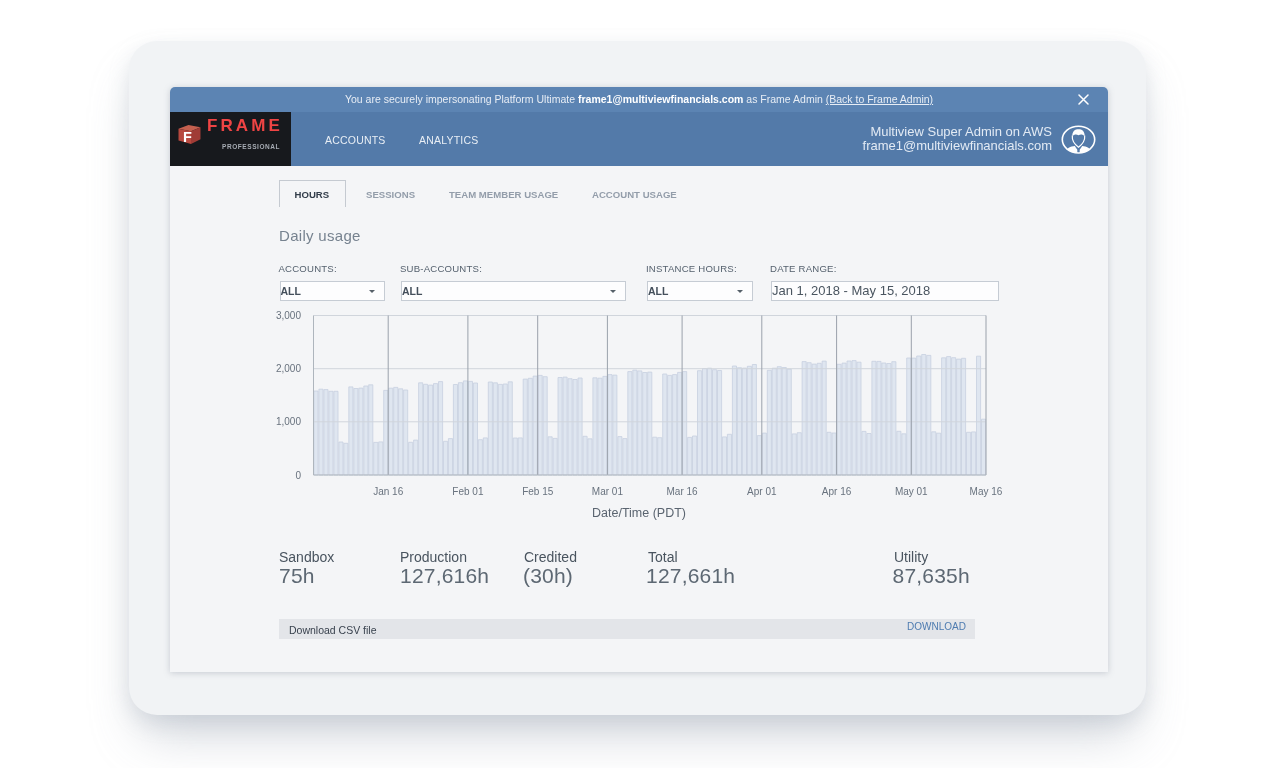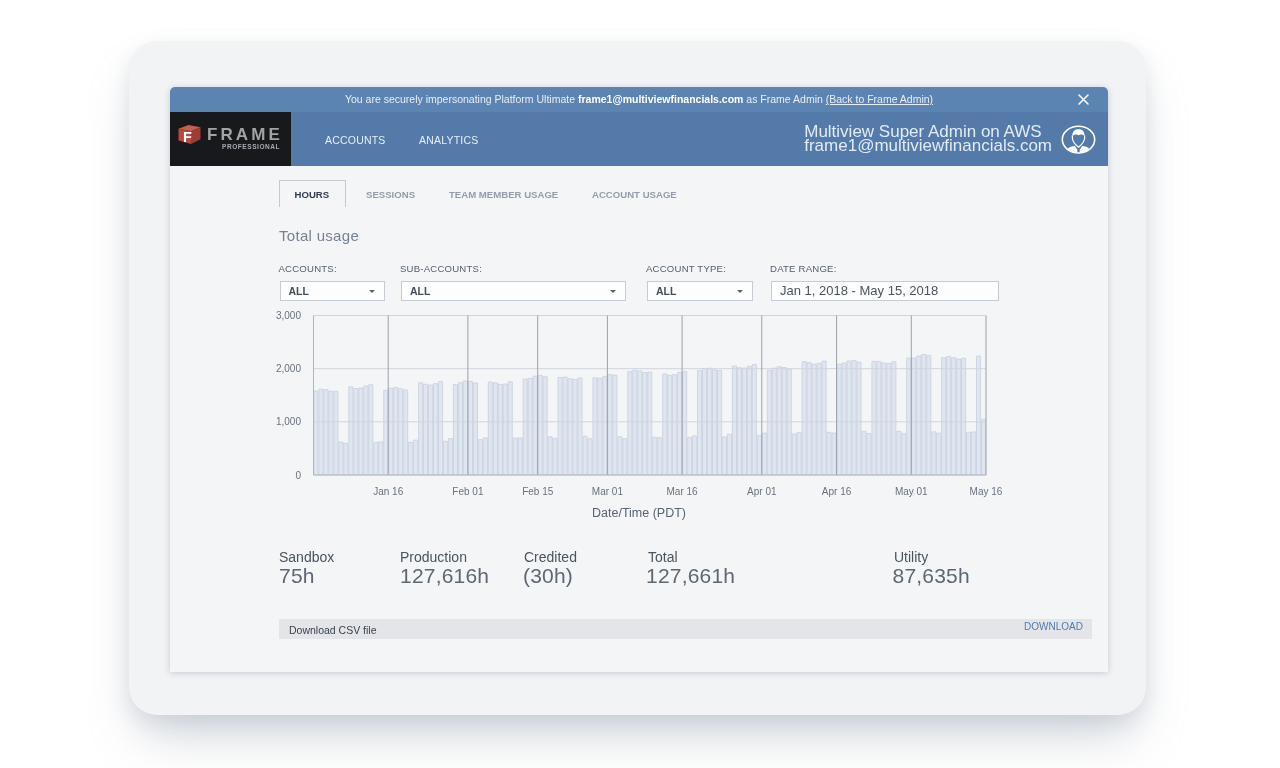--- a/index.html
+++ b/index.html
@@ -4,34 +4,34 @@
 *{margin:0;padding:0;box-sizing:border-box}
 body{width:1280px;height:768px;background:#fff;font-family:"Liberation Sans",sans-serif;overflow:hidden;position:relative}
 .card{position:absolute;left:129px;top:41px;width:1017px;height:674px;background:#f1f3f5;border-radius:28px;box-shadow:0 30px 50px -12px rgba(150,160,175,.45),0 8px 20px rgba(160,170,185,.25)}
 .app{position:absolute;left:170px;top:87px;width:938px;height:585px;background:#f4f5f7;border-radius:5px 5px 0 0;box-shadow:0 1px 6px rgba(120,130,145,.35)}
 .banner{position:absolute;left:0;top:0;width:938px;height:25px;background:#5c84b3;border-radius:5px 5px 0 0;color:#e7edf5;font-size:10.5px;line-height:25px;text-align:center}
 .banner b{color:#fff}
 .banner u{text-decoration:underline}
 .close{position:absolute;right:19px;top:6.5px;width:11px;height:11px}
 .header{position:absolute;left:0;top:25px;width:938px;height:54px;background:#537aa9}
 .logo{position:absolute;left:0;top:0;width:121px;height:54px;background:#17191d}
-.logo .fr{position:absolute;left:37px;top:13px;color:#a3a3a3;font-size:17px;font-weight:700;letter-spacing:3.1px}
+.logo .fr{position:absolute;left:37px;top:4px;color:#ef4444;font-size:17px;font-weight:700;letter-spacing:3.1px}
 .logo .pro{position:absolute;right:11px;top:31px;color:#a6abb3;font-size:6.5px;font-weight:700;letter-spacing:0.55px}
 .nav{position:absolute;top:21.5px;color:#e8eef5;font-size:10.5px;letter-spacing:0.2px}
-.usr{position:absolute;right:56px;top:13px;text-align:left;color:#e2eaf4;font-size:17px;line-height:14px}
+.usr{position:absolute;right:56px;top:13px;text-align:right;color:#e2eaf4;font-size:13px;line-height:14px}
 .content{position:absolute;left:0;top:0;width:938px;height:585px}
 .tab{position:absolute;font-size:9.6px;font-weight:700;letter-spacing:0;color:#939daa;top:102px}
 .tabbox{position:absolute;left:108.8px;top:93px;width:67px;height:27px;border:1px solid #c5cad1;border-bottom:none}
 .h1{position:absolute;left:109px;top:140px;font-size:15px;color:#76828f;letter-spacing:0.3px}
 .flabel{position:absolute;top:176px;font-size:9.6px;letter-spacing:0.2px;color:#55616e}
-.fbox{position:absolute;top:194px;height:20px;background:#fdfdfe;border:1px solid #c6ccd4;font-size:10.5px;font-weight:700;color:#444f5b;line-height:18px;padding-left:8px}
+.fbox{position:absolute;top:194px;height:20px;background:#fdfdfe;border:1px solid #c6ccd4;font-size:10.5px;font-weight:700;color:#444f5b;line-height:18px;}
 .caret{position:absolute;top:7.5px;width:0;height:0;border-left:3.2px solid transparent;border-right:3.2px solid transparent;border-top:3.8px solid #566069}
 .slabel{position:absolute;top:461.5px;font-size:14px;color:#49545f}
 .sval{position:absolute;top:476.5px;font-size:21px;color:#5d6873;letter-spacing:0.2px}
-.dlbar{position:absolute;left:109px;top:532px;width:813px;height:20px;background:#e3e5e9}
+.dlbar{position:absolute;left:109px;top:532px;width:696px;height:20px;background:#e3e5e9}
 .dlbar .t1{position:absolute;left:10px;top:4.5px;font-size:10.5px;color:#39424e}
 .dlbar .t2{position:absolute;right:9px;top:2px;font-size:10px;font-weight:400;letter-spacing:0px;color:#4d7bb0}
 </style></head>
 <body>
 <div class="card"></div>
 <div class="app">
   <div class="banner">You are securely impersonating Platform Ultimate <b>frame1@multiviewfinancials.com</b> as Frame Admin <u>(Back to Frame Admin)</u>
     <svg class="close" viewBox="0 0 11 11">
         <path d="M1 1L10 10M10 1L1 10" stroke="#fff" stroke-width="1.5" stroke-linecap="round"></path>
       </svg>
@@ -64,24 +64,24 @@
         <path d="M31.8 28.8 C30 23 25.7 21.1 21.2 20.9 L18.7 24.8 L18.7 28.8 Z" fill="#fff"></path>
       </g>
     </svg>
   </div>
   <div class="content">
     <div class="tabbox"></div>
     <div class="tab" style="left:124.5px;color:#323d4a">HOURS</div>
     <div class="tab" style="left:196px">SESSIONS</div>
     <div class="tab" style="left:279px">TEAM MEMBER USAGE</div>
     <div class="tab" style="left:422px">ACCOUNT USAGE</div>
-    <div class="h1">Total usage</div>
+    <div class="h1">Daily usage</div>
     <div class="flabel" style="left:108.5px">ACCOUNTS:</div>
     <div class="flabel" style="left:230px">SUB-ACCOUNTS:</div>
-    <div class="flabel" style="left:476px">ACCOUNT TYPE:</div>
+    <div class="flabel" style="left:476px">INSTANCE HOURS:</div>
     <div class="flabel" style="left:600px">DATE RANGE:</div>
     <div class="fbox" style="left:109.5px;width:105px">ALL<span class="caret" style="right:9px"></span></div>
     <div class="fbox" style="left:231px;width:225px">ALL<span class="caret" style="right:9px"></span></div>
     <div class="fbox" style="left:477px;width:106px">ALL<span class="caret" style="right:9px"></span></div>
     <div class="fbox" style="left:601px;width:228px;font-weight:400;color:#4a5560;font-size:13px">Jan 1, 2018 - May 15, 2018</div>
     <svg width="740" height="225" viewBox="270 305 740 225" style="position:absolute;left:100px;top:218px;font-family:'Liberation Sans',sans-serif">
 <path d="M313.9 391.0h4.1V475.0h-4.1ZM318.9 389.2h4.1V475.0h-4.1ZM323.9 389.6h4.1V475.0h-4.1ZM328.9 391.3h4.1V475.0h-4.1ZM333.9 391.3h4.1V475.0h-4.1ZM338.9 442.0h4.1V475.0h-4.1ZM343.8 443.3h4.1V475.0h-4.1ZM348.8 386.9h4.1V475.0h-4.1ZM353.8 388.5h4.1V475.0h-4.1ZM358.8 388.1h4.1V475.0h-4.1ZM363.8 386.0h4.1V475.0h-4.1ZM368.7 384.8h4.1V475.0h-4.1ZM373.7 442.4h4.1V475.0h-4.1ZM378.7 441.9h4.1V475.0h-4.1ZM383.7 390.4h4.1V475.0h-4.1ZM388.7 388.2h4.1V475.0h-4.1ZM393.7 387.4h4.1V475.0h-4.1ZM398.6 388.8h4.1V475.0h-4.1ZM403.6 390.0h4.1V475.0h-4.1ZM408.6 442.3h4.1V475.0h-4.1ZM413.6 440.1h4.1V475.0h-4.1ZM418.6 382.8h4.1V475.0h-4.1ZM423.5 384.3h4.1V475.0h-4.1ZM428.5 385.1h4.1V475.0h-4.1ZM433.5 383.6h4.1V475.0h-4.1ZM438.5 381.6h4.1V475.0h-4.1ZM443.5 441.3h4.1V475.0h-4.1ZM448.4 438.6h4.1V475.0h-4.1ZM453.4 384.5h4.1V475.0h-4.1ZM458.4 382.7h4.1V475.0h-4.1ZM463.4 380.9h4.1V475.0h-4.1ZM468.4 381.4h4.1V475.0h-4.1ZM473.4 383.0h4.1V475.0h-4.1ZM478.3 439.7h4.1V475.0h-4.1ZM483.3 437.9h4.1V475.0h-4.1ZM488.3 382.0h4.1V475.0h-4.1ZM493.3 382.8h4.1V475.0h-4.1ZM498.3 384.4h4.1V475.0h-4.1ZM503.2 384.0h4.1V475.0h-4.1ZM508.2 381.8h4.1V475.0h-4.1ZM513.2 438.0h4.1V475.0h-4.1ZM518.2 437.9h4.1V475.0h-4.1ZM523.2 379.1h4.1V475.0h-4.1ZM528.2 378.3h4.1V475.0h-4.1ZM533.1 376.1h4.1V475.0h-4.1ZM538.1 375.4h4.1V475.0h-4.1ZM543.1 376.7h4.1V475.0h-4.1ZM548.1 436.8h4.1V475.0h-4.1ZM553.1 438.4h4.1V475.0h-4.1ZM558.0 377.5h4.1V475.0h-4.1ZM563.0 377.1h4.1V475.0h-4.1ZM568.0 378.7h4.1V475.0h-4.1ZM573.0 379.5h4.1V475.0h-4.1ZM578.0 378.0h4.1V475.0h-4.1ZM583.0 436.3h4.1V475.0h-4.1ZM587.9 438.8h4.1V475.0h-4.1ZM592.9 377.8h4.1V475.0h-4.1ZM597.9 378.2h4.1V475.0h-4.1ZM602.9 376.4h4.1V475.0h-4.1ZM607.9 374.6h4.1V475.0h-4.1ZM612.8 375.1h4.1V475.0h-4.1ZM617.8 436.6h4.1V475.0h-4.1ZM622.8 438.6h4.1V475.0h-4.1ZM627.8 371.6h4.1V475.0h-4.1ZM632.8 370.1h4.1V475.0h-4.1ZM637.7 370.9h4.1V475.0h-4.1ZM642.7 372.5h4.1V475.0h-4.1ZM647.7 372.1h4.1V475.0h-4.1ZM652.7 437.2h4.1V475.0h-4.1ZM657.7 437.7h4.1V475.0h-4.1ZM662.7 374.0h4.1V475.0h-4.1ZM667.6 375.4h4.1V475.0h-4.1ZM672.6 374.6h4.1V475.0h-4.1ZM677.6 372.4h4.1V475.0h-4.1ZM682.6 371.6h4.1V475.0h-4.1ZM687.6 437.4h4.1V475.0h-4.1ZM692.5 436.0h4.1V475.0h-4.1ZM697.5 370.7h4.1V475.0h-4.1ZM702.5 368.5h4.1V475.0h-4.1ZM707.5 368.2h4.1V475.0h-4.1ZM712.5 369.7h4.1V475.0h-4.1ZM717.5 370.5h4.1V475.0h-4.1ZM722.4 436.9h4.1V475.0h-4.1ZM727.4 434.3h4.1V475.0h-4.1ZM732.4 366.0h4.1V475.0h-4.1ZM737.4 367.7h4.1V475.0h-4.1ZM742.4 368.1h4.1V475.0h-4.1ZM747.3 366.3h4.1V475.0h-4.1ZM752.3 364.5h4.1V475.0h-4.1ZM757.3 435.6h4.1V475.0h-4.1ZM762.3 433.1h4.1V475.0h-4.1ZM767.3 370.3h4.1V475.0h-4.1ZM772.2 368.2h4.1V475.0h-4.1ZM777.2 366.7h4.1V475.0h-4.1ZM782.2 367.5h4.1V475.0h-4.1ZM787.2 369.1h4.1V475.0h-4.1ZM792.2 433.9h4.1V475.0h-4.1ZM797.2 432.7h4.1V475.0h-4.1ZM802.1 361.6h4.1V475.0h-4.1ZM807.1 362.7h4.1V475.0h-4.1ZM812.1 364.1h4.1V475.0h-4.1ZM817.1 363.3h4.1V475.0h-4.1ZM822.1 361.1h4.1V475.0h-4.1ZM827.0 432.3h4.1V475.0h-4.1ZM832.0 433.0h4.1V475.0h-4.1ZM837.0 364.3h4.1V475.0h-4.1ZM842.0 363.1h4.1V475.0h-4.1ZM847.0 361.0h4.1V475.0h-4.1ZM852.0 360.6h4.1V475.0h-4.1ZM856.9 362.2h4.1V475.0h-4.1ZM861.9 431.4h4.1V475.0h-4.1ZM866.9 433.5h4.1V475.0h-4.1ZM871.9 361.3h4.1V475.0h-4.1ZM876.9 361.4h4.1V475.0h-4.1ZM881.8 363.0h4.1V475.0h-4.1ZM886.8 363.5h4.1V475.0h-4.1ZM891.8 361.7h4.1V475.0h-4.1ZM896.8 431.3h4.1V475.0h-4.1ZM901.8 433.8h4.1V475.0h-4.1ZM906.7 358.0h4.1V475.0h-4.1ZM911.7 358.1h4.1V475.0h-4.1ZM916.7 356.0h4.1V475.0h-4.1ZM921.7 354.5h4.1V475.0h-4.1ZM926.7 355.4h4.1V475.0h-4.1ZM931.7 431.8h4.1V475.0h-4.1ZM936.6 433.2h4.1V475.0h-4.1ZM941.6 357.8h4.1V475.0h-4.1ZM946.6 356.6h4.1V475.0h-4.1ZM951.6 357.7h4.1V475.0h-4.1ZM956.6 359.1h4.1V475.0h-4.1ZM961.5 358.3h4.1V475.0h-4.1ZM966.5 432.3h4.1V475.0h-4.1ZM971.5 431.9h4.1V475.0h-4.1ZM976.5 356.2h4.1V475.0h-4.1ZM981.5 419.2h4.1V475.0h-4.1Z" fill="#dfe6f0" stroke="#c6cfdf" stroke-width="0.8"></path>
 <line x1="313.5" y1="315.5" x2="986.0" y2="315.5" stroke="#d0d5dc" stroke-width="1"></line>
         <line x1="313.5" y1="368.7" x2="986.0" y2="368.7" stroke="#d0d5dc" stroke-width="1"></line>
         <line x1="313.5" y1="421.8" x2="986.0" y2="421.8" stroke="#d0d5dc" stroke-width="1"></line>

